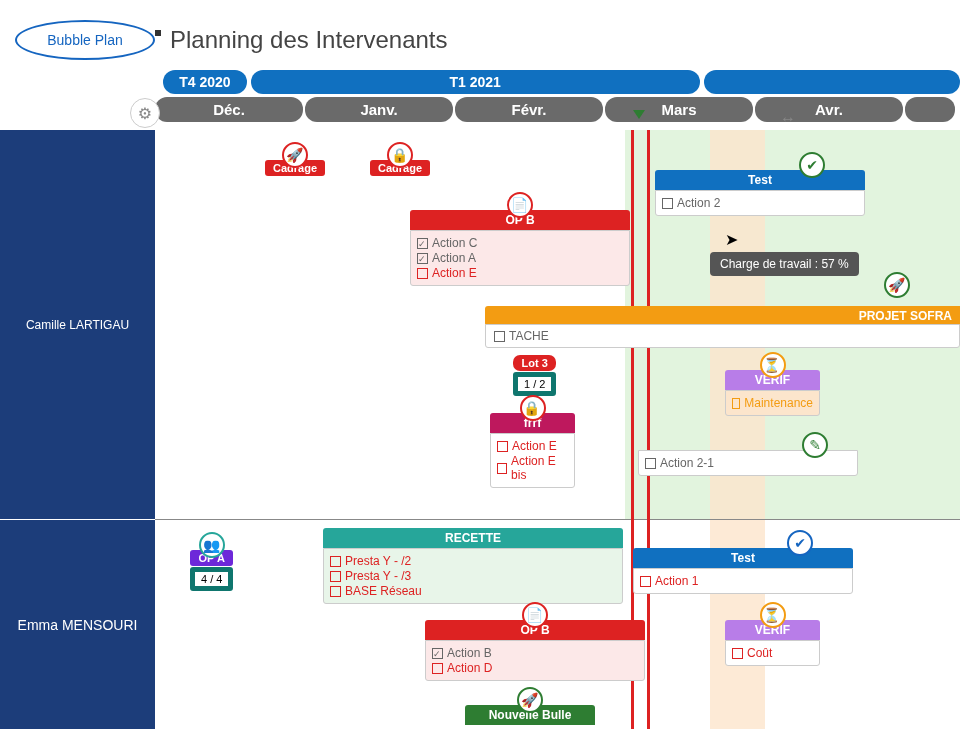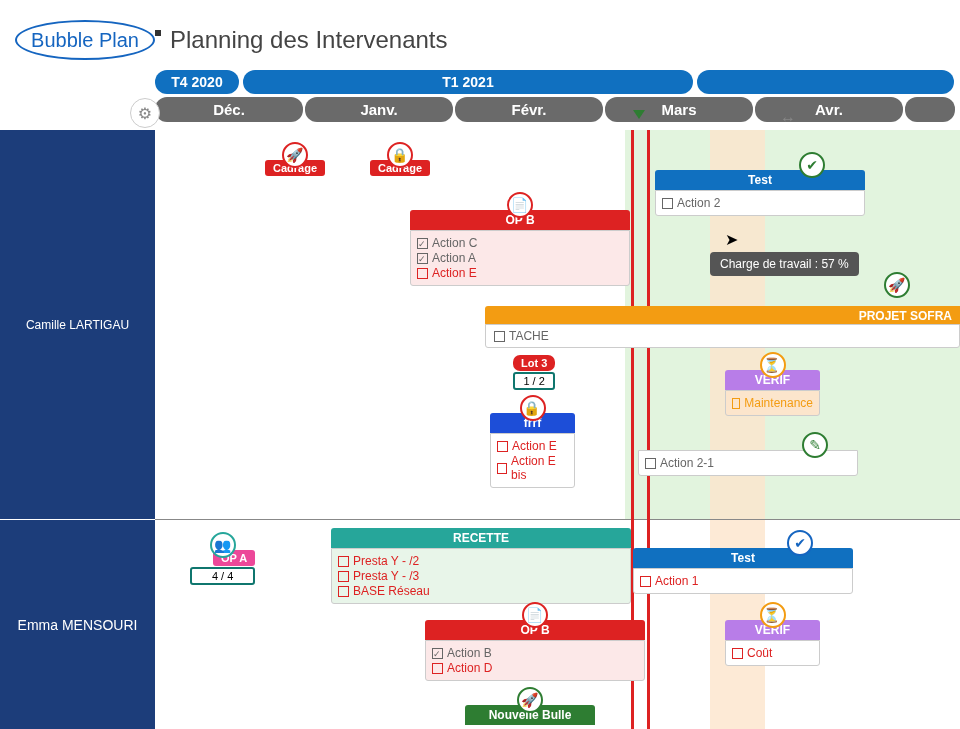--- a/index.html
+++ b/index.html
@@ -1,26 +1,26 @@
 <!DOCTYPE html>
 <html><head>
 <meta charset="utf-8">
 <style>
 * { box-sizing: border-box; margin: 0; padding: 0; }
 body { font-family: Arial, sans-serif; background: #fff; overflow: hidden; width: 960px; height: 729px; position: relative; }
 
 .header { display: flex; align-items: center; padding: 20px 15px 10px; gap: 15px; }
-.logo { width: 140px; height: 40px; border: 2px solid #1565c0; border-radius: 50%; display: flex; align-items: center; justify-content: center; font-size: 20px; color: #1565c0; position: relative; }
+.logo { width: 140px; height: 40px; border: 2px solid #1565c0; border-radius: 50%; display: flex; align-items: center; justify-content: center; font-size: 14px; color: #1565c0; position: relative; }
 .logo::after { content: ''; position: absolute; right: -8px; top: 8px; width: 6px; height: 6px; background: #333; }
 .title { font-size: 24px; color: #444; font-weight: normal; }
 
 .timeline-header { margin-left: 155px; position: relative; }
 .gear { position: absolute; left: -25px; top: 28px; width: 30px; height: 30px; border-radius: 50%; background: #fff; border: 1px solid #ccc; display: flex; align-items: center; justify-content: center; color: #888; font-size: 16px; z-index: 10; }
 
-.quarters { display: flex; gap: 4px; margin-bottom: 3px; }
+.quarters { display: flex; gap: 4px; margin-bottom: 3px; margin-left: 8px; }
 .quarter { background: #1070c0; color: #fff; text-align: center; padding: 4px 0; font-size: 14px; font-weight: bold; border-radius: 14px; }
 .q1 { width: 84px; }
 .q2 { width: 450px; }
 .q3 { width: 257px; }
 
 .months { display: flex; gap: 2px; }
 .month { background: #6a6a6a; color: #fff; text-align: center; padding: 4px 0; font-size: 15px; font-weight: bold; border-radius: 12px; }
 .m { width: 148px; }
 
 
@@ -51,21 +51,21 @@
 
 .icon-circle { width: 26px; height: 26px; border-radius: 50%; background: #fff; display: flex; align-items: center; justify-content: center; position: absolute; top: -18px; left: 50%; transform: translateX(-50%); font-size: 14px; }
 .ic-red { border: 2px solid #d22; color: #d22; }
 .ic-blue { border: 2px solid #1565c0; color: #1565c0; }
 .ic-green { border: 2px solid #2e7d32; color: #2e7d32; }
 .ic-orange { border: 2px solid #f39c12; color: #f39c12; }
 .ic-teal { border: 2px solid #26a69a; color: #26a69a; }
 
 .badge { position: absolute; font-size: 11px; text-align: center; }
 .badge-title { color: #fff; font-weight: bold; padding: 2px 8px; border-radius: 3px; }
-.badge-count { background: #fff; border: 2px solid #0f766e; padding: 1px 6px; margin-top: 1px; border-radius: 3px; }
+.badge-count { background: #fff; border: 5px solid #0f766e; padding: 1px 6px; margin-top: 1px; border-radius: 3px; }
 
 .project-bar { position: absolute; background: #f39c12; color: #fff; font-weight: bold; text-align: right; padding: 3px 8px; font-size: 12px; border-radius: 3px 0 0 3px; }
 .project-sub { position: absolute; background: #fff; border: 1px solid #ccc; padding: 3px 8px; font-size: 12px; border-radius: 0 0 3px 3px; }
 
 .tooltip { position: absolute; background: #555; color: #fff; padding: 5px 10px; font-size: 12px; border-radius: 4px; }
 .cursor { position: absolute; font-size: 16px; color: #000; }
 .arrow { position: absolute; color: #888; font-size: 16px; }
 .green-triangle { position: absolute; width: 0; height: 0; border-left: 6px solid transparent; border-right: 6px solid transparent; border-top: 9px solid #2e7d32; }
 </style>
 </head>
@@ -171,21 +171,21 @@
     <div class="card-body" style="background:#fce5cc;">
       <div class="action orange">
           <span class="chk"></span>
           <span>Maintenance</span>
         </div>
     </div>
   </div>
 
   <div class="card" style="left:335px; top:283px; width:85px;">
     <div class="icon-circle ic-red">🔒</div>
-    <div class="card-header" style="background:#1d4ed8;">frrf</div>
+    <div class="card-header" style="background:#be185d;">frrf</div>
     <div class="card-body">
       <div class="action red">
           <span class="chk"></span>
           <span>Action E</span>
         </div>
       <div class="action red">
           <span class="chk"></span>
           <span>Action E bis</span>
         </div>
     </div>
@@ -196,25 +196,25 @@
     <div class="card-body">
       <div class="action gray">
           <span class="chk"></span>
           <span>Action 2-1</span>
         </div>
     </div>
   </div>
 
   <div class="badge" style="left:35px; top:420px;">
     <div class="icon-circle ic-teal">👥</div>
-    <div class="badge-title" style="background:#ec4899;margin-left:23px;">OP A</div>
+    <div class="badge-title" style="background:#6d28d9;">OP A</div>
     <div class="badge-count">4 / 4</div>
   </div>
 
-  <div class="card" style="left:176px; top:398px; width:300px;">
+  <div class="card" style="left:168px; top:398px; width:300px;">
     <div class="card-header" style="background:#26a69a;">RECETTE</div>
     <div class="card-body tinted-green">
       <div class="action red">
           <span class="chk"></span>
           <span>Presta Y - /2</span>
         </div>
       <div class="action red">
           <span class="chk"></span>
           <span>Presta Y - /3</span>
         </div>

